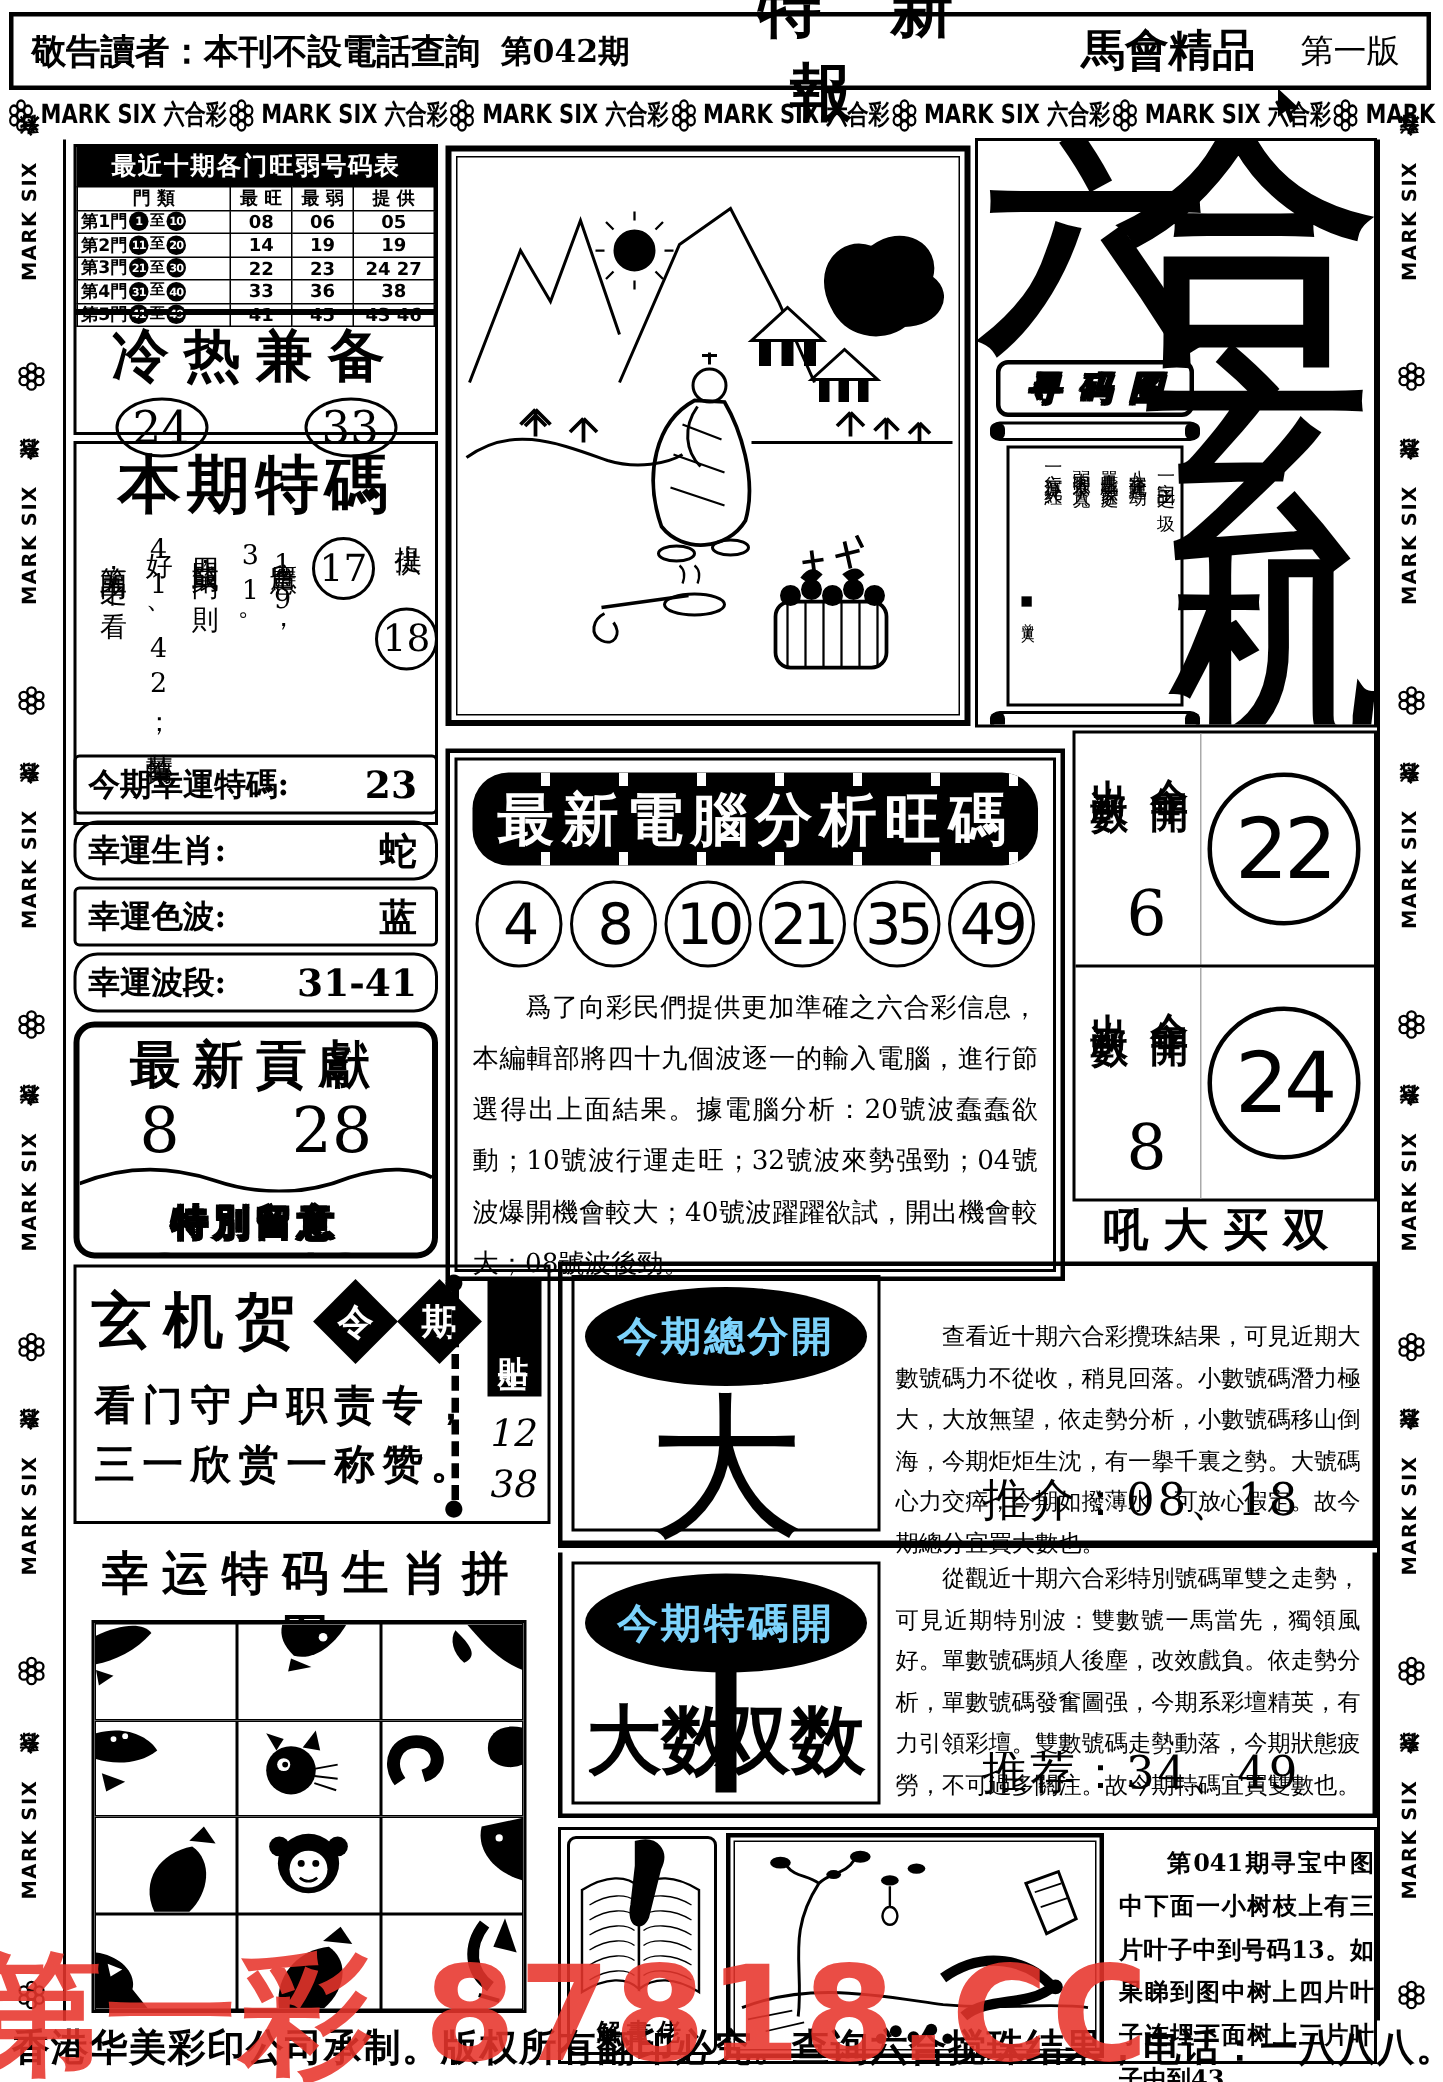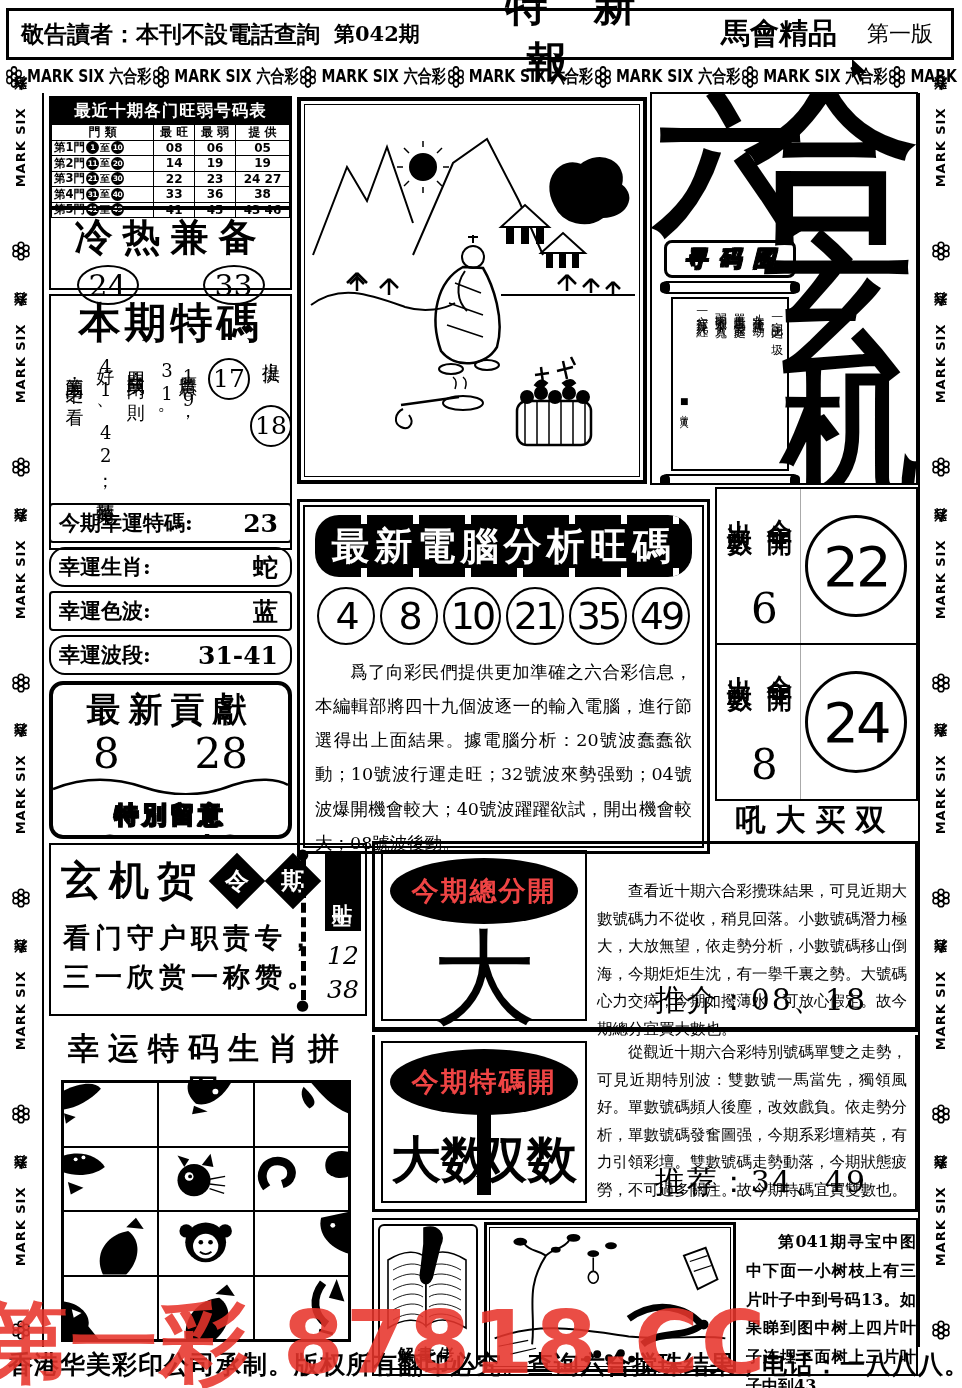--- a/index.html
+++ b/index.html
@@ -124,21 +124,21 @@
   .vlab { position:absolute; writing-mode:vertical-rl; text-orientation:upright; font-size:25px; font-family:"DejaVu Serif",serif; font-weight:bold; letter-spacing:6px; top:10px; }
   .vlab.l1 { left:6px; } .vlab.l2 { left:46px; }
   .ap-count { position:absolute; left:34px; bottom:10px; font-size:42px; font-family:"DejaVu Serif",serif; }
   .ap-circle { position:absolute; right:9px; top:26px; width:102px; height:102px; border:3px solid #000; border-radius:50%; display:flex; align-items:center; justify-content:center; font-size:56px; letter-spacing:-3px; font-family:"DejaVu Sans",sans-serif; }
 
   
   .band-title { left:713px; top:800px; width:205px; height:40px; display:flex; align-items:center; justify-content:center; font-size:30px; font-weight:bold; font-family:"DejaVu Serif",serif; letter-spacing:10px; position:absolute; }
   .panelA { left:372px; top:841px; width:546px; height:191px; border:3px solid #000; border-bottom:5px solid #000; position:absolute; }
   .panelB { left:372px; top:1035px; width:546px; height:177px; border:3px solid #000; border-top:none; position:absolute; }
   .ellbox { position:absolute; left:6px; top:6px; width:206px; bottom:6px; border:2px solid #000; text-align:center; }
-  .ellipse { margin:6px auto 0 auto; width:188px; height:66px; background:#000; border-radius:50%; display:flex; align-items:center; justify-content:center; color:#ef4444; font-size:27px; font-weight:bold; font-family:"DejaVu Serif",serif; letter-spacing:2px; }
+  .ellipse { margin:6px auto 0 auto; width:188px; height:66px; background:#000; border-radius:50%; display:flex; align-items:center; justify-content:center; color:#7dd3fc; font-size:27px; font-weight:bold; font-family:"DejaVu Serif",serif; letter-spacing:2px; }
   .big-da { font-size:104px; font-family:"DejaVu Serif",serif; line-height:1; margin-top:2px; }
   .bs-bar { position:absolute; left:50%; top:66px; bottom:6px; width:14px; margin-left:-7px; background:#000; }
   .bs-opt { position:absolute; top:84px; font-size:50px; font-weight:bold; font-family:"DejaVu Serif",serif; }
   .bs-opt.o1 { left:8px; } .bs-opt.o2 { right:8px; }
   .para-zone { position:absolute; left:222px; right:8px; top:4px; bottom:4px; }
   .para { font-family:"DejaVu Serif",serif; font-size:15.5px; line-height:1.78; text-align:justify; text-indent:2em; font-weight:500; }
   .recommend { position:absolute; right:40px; bottom:2px; font-size:30px; font-family:"DejaVu Serif",serif; letter-spacing:2px; }
 
   
   .bottomrow { left:372px; top:1218px; width:546px; height:158px; border:2px solid #000; position:absolute; }

